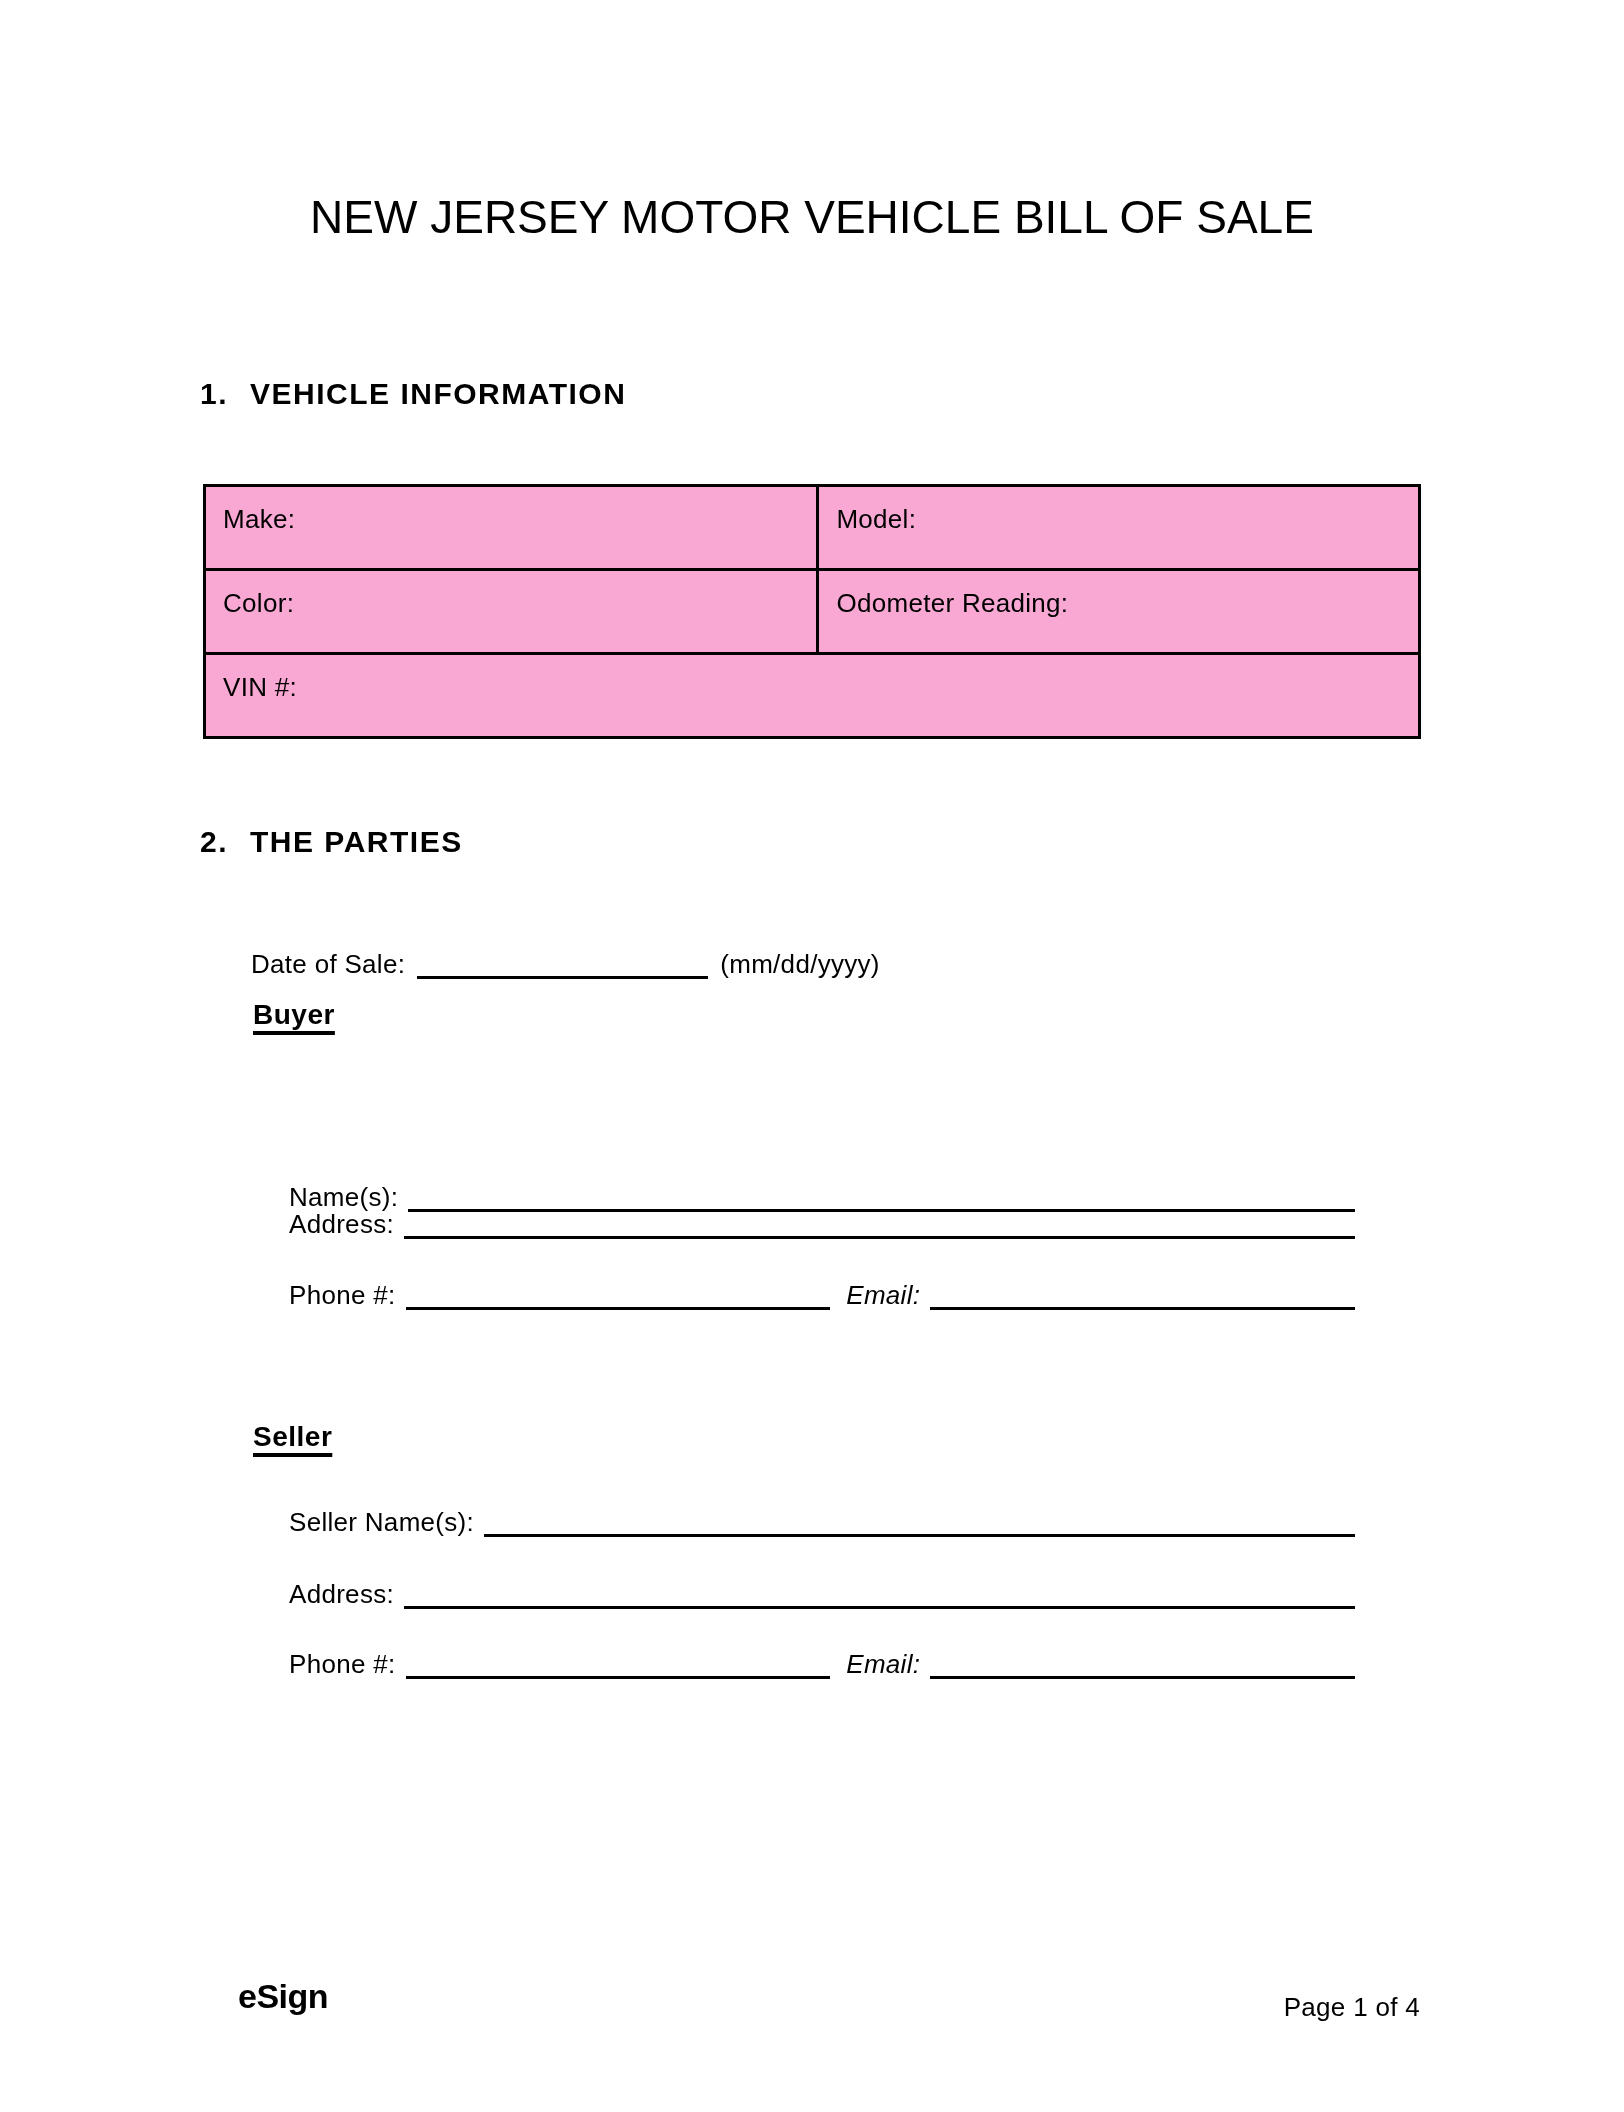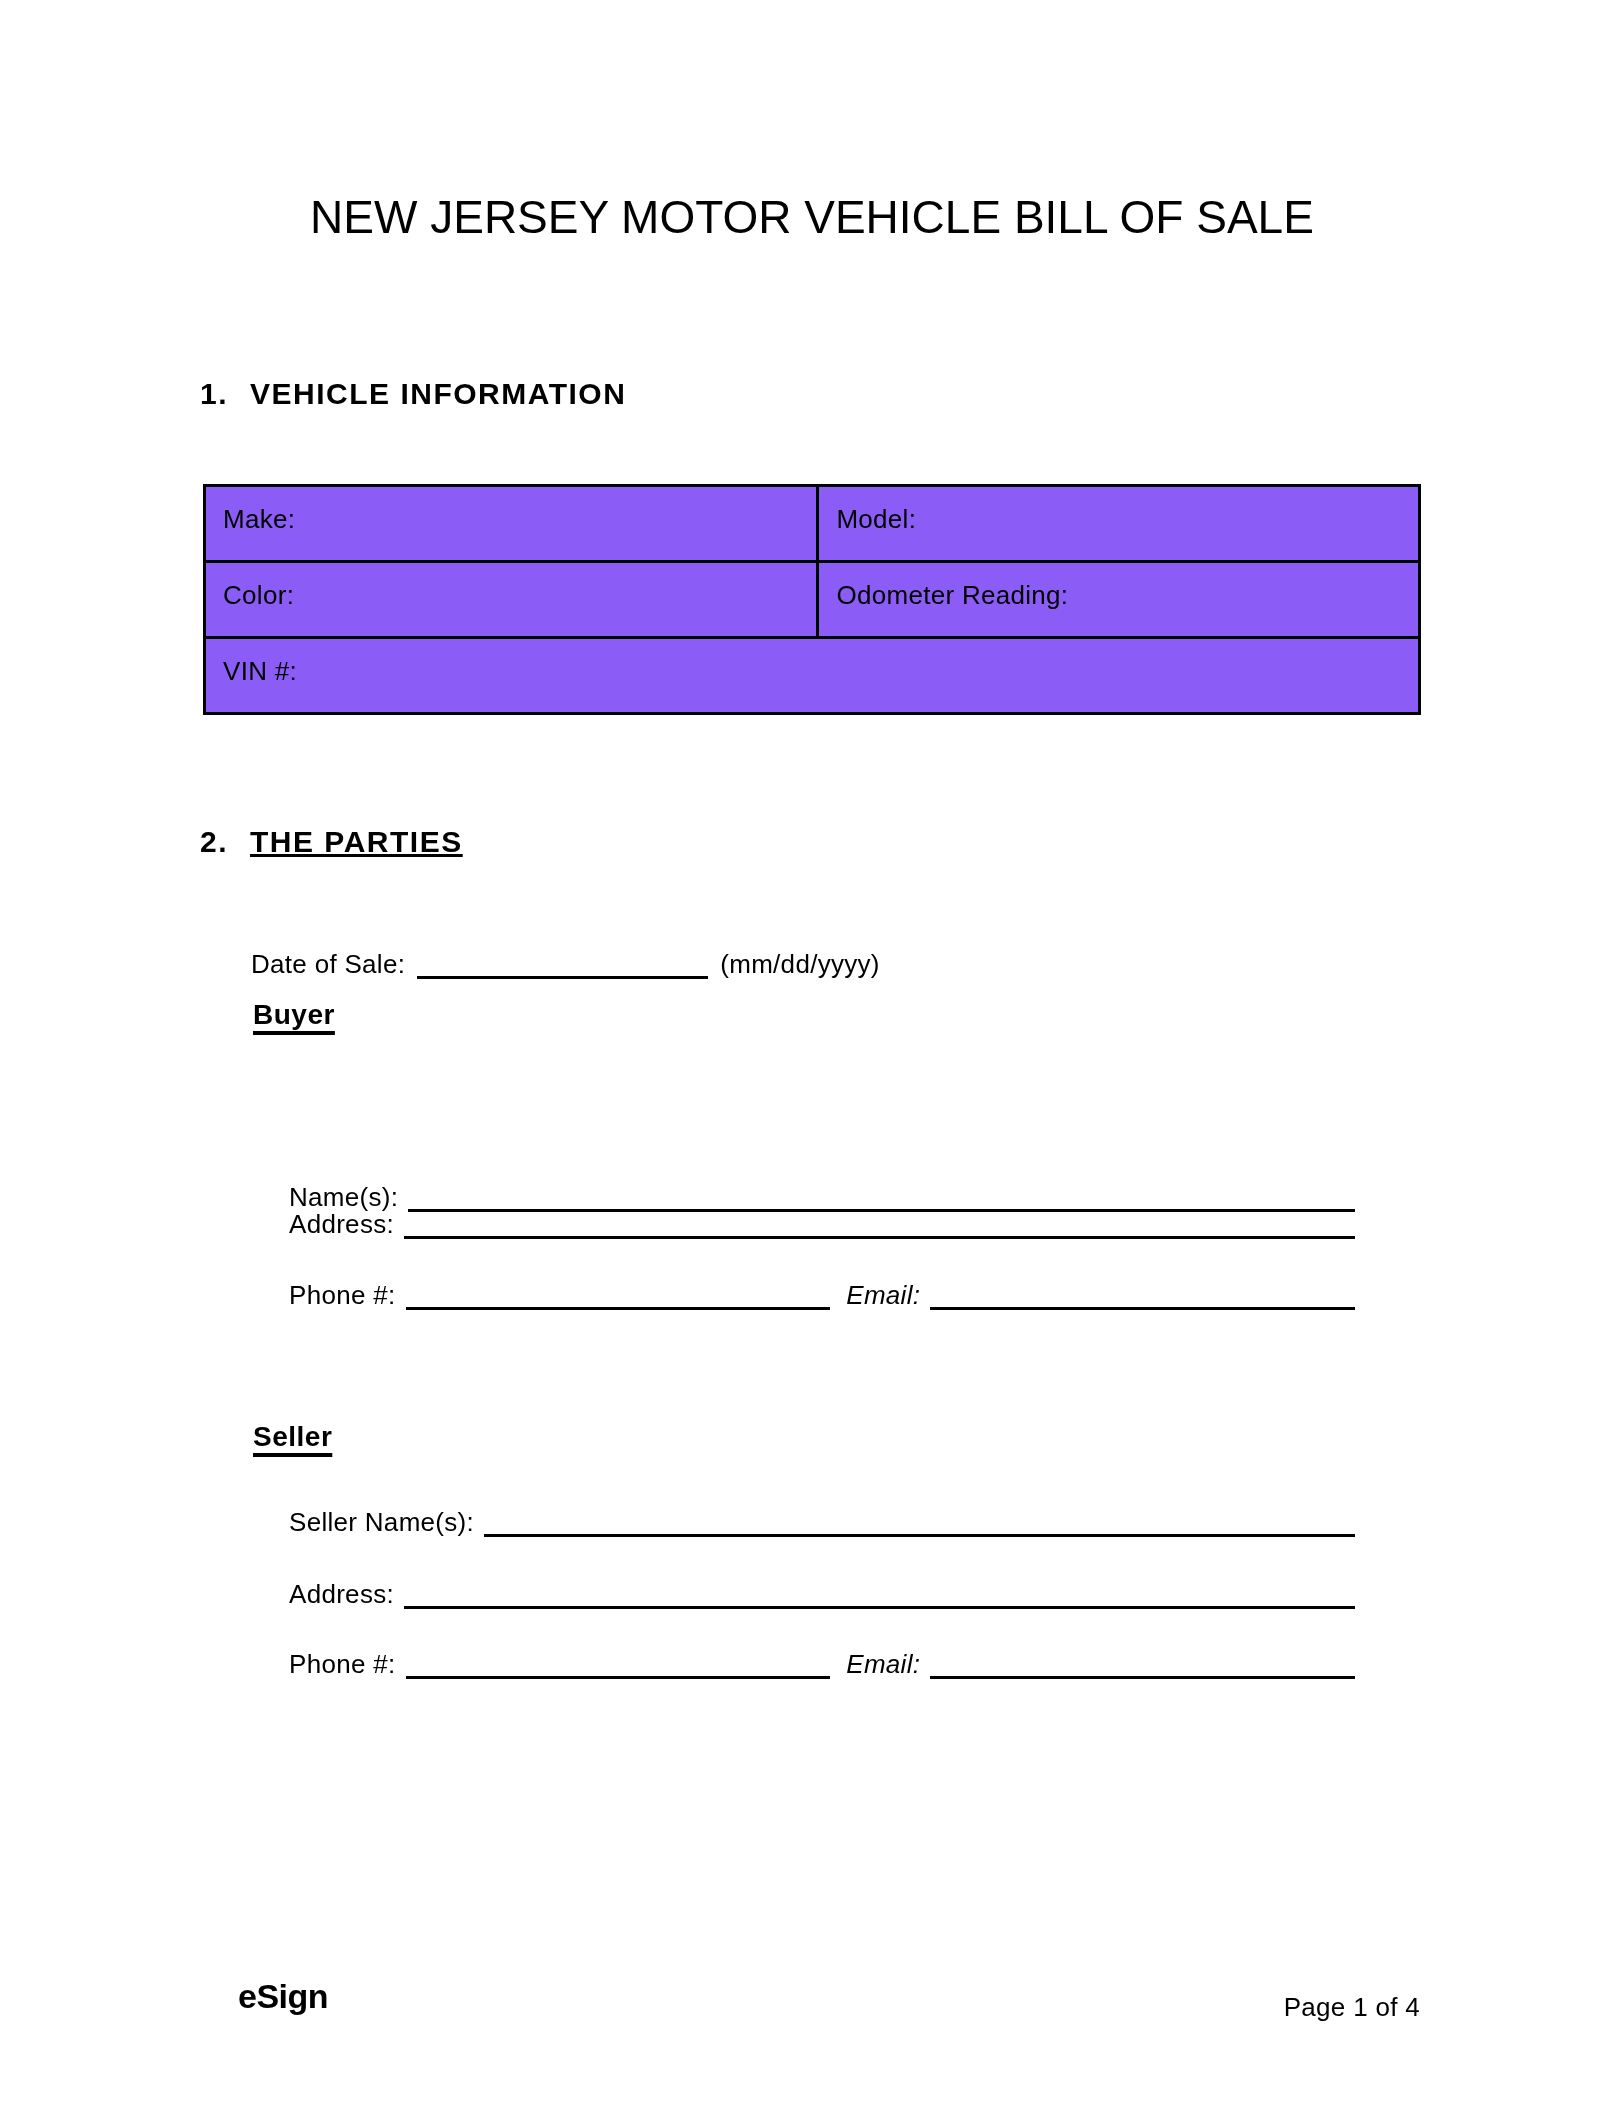--- a/index.html
+++ b/index.html
@@ -28,38 +28,38 @@
     left: 200px;
     font-size: 30px;
     font-weight: bold;
     letter-spacing: 1.5px;
     line-height: 1;
     white-space: nowrap;
   }
   .sec-heading .sec-num { display: inline-block; }
   .sec-heading .sec-label { margin-left: 22px; }
   #vehicle-heading { top: 379px; }
-  #parties-heading { top: 827px; text-decoration: underline; }
+  #parties-heading { top: 827px; }
 
   table.info-table {
     position: absolute;
     left: 203px;
     top: 484px;
     width: 1218px;
     border-collapse: collapse;
     table-layout: fixed;
   }
   table.info-table td {
     border: 3px solid #000000;
     height: 65px;
-    padding: 0 0 8px 17px;
+    padding: 0 0 16px 17px;
     font-size: 26px;
     letter-spacing: 0.3px;
     vertical-align: middle;
-    background: #8b5cf6;
+    background: #f9a8d4;
   }
   td.col-left  { width: 50.5%; }
   td.col-right { width: 49.5%; }
 
   .field-row {
     position: absolute;
     line-height: 1.3;
     font-size: 26px;
     letter-spacing: 0.3px;
     white-space: nowrap;

